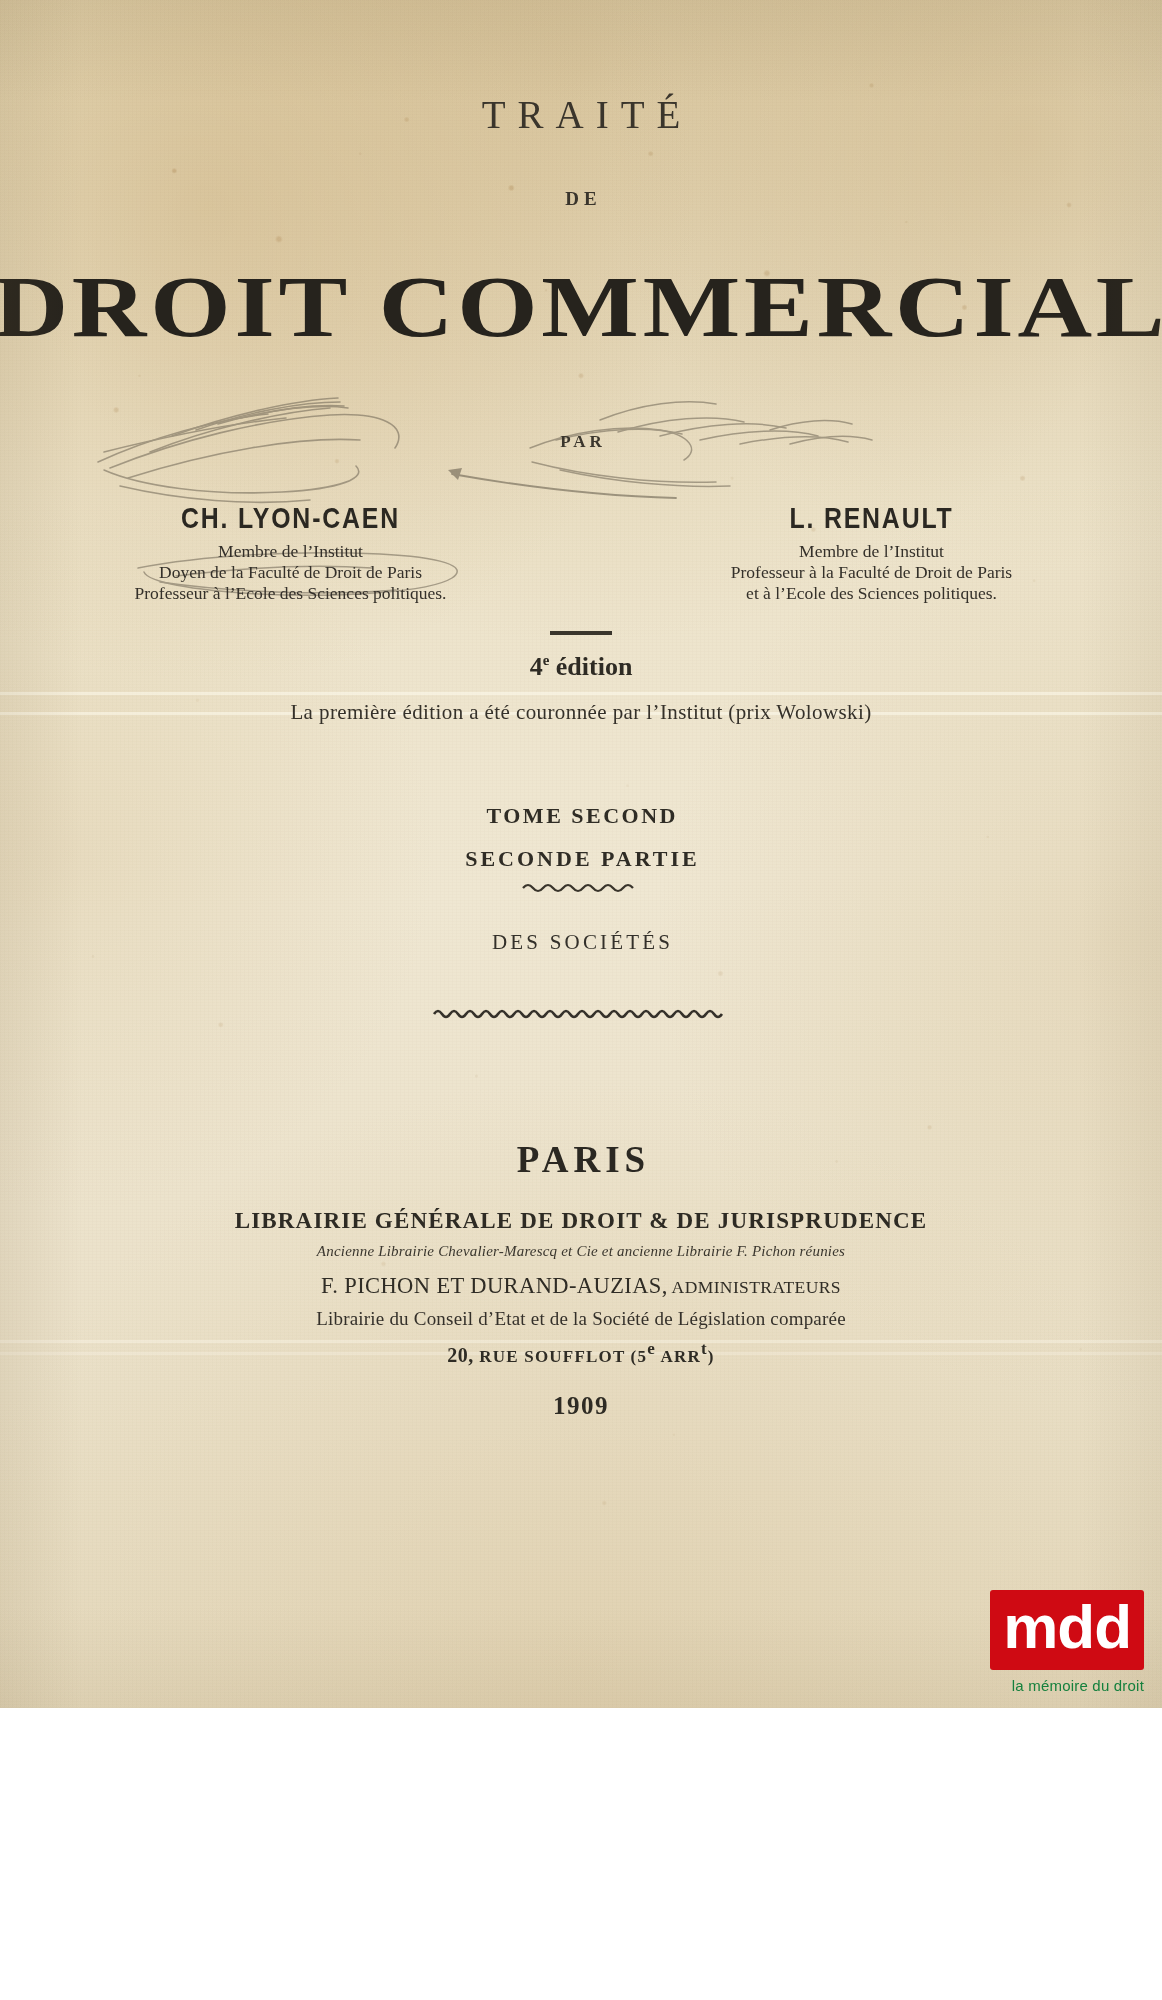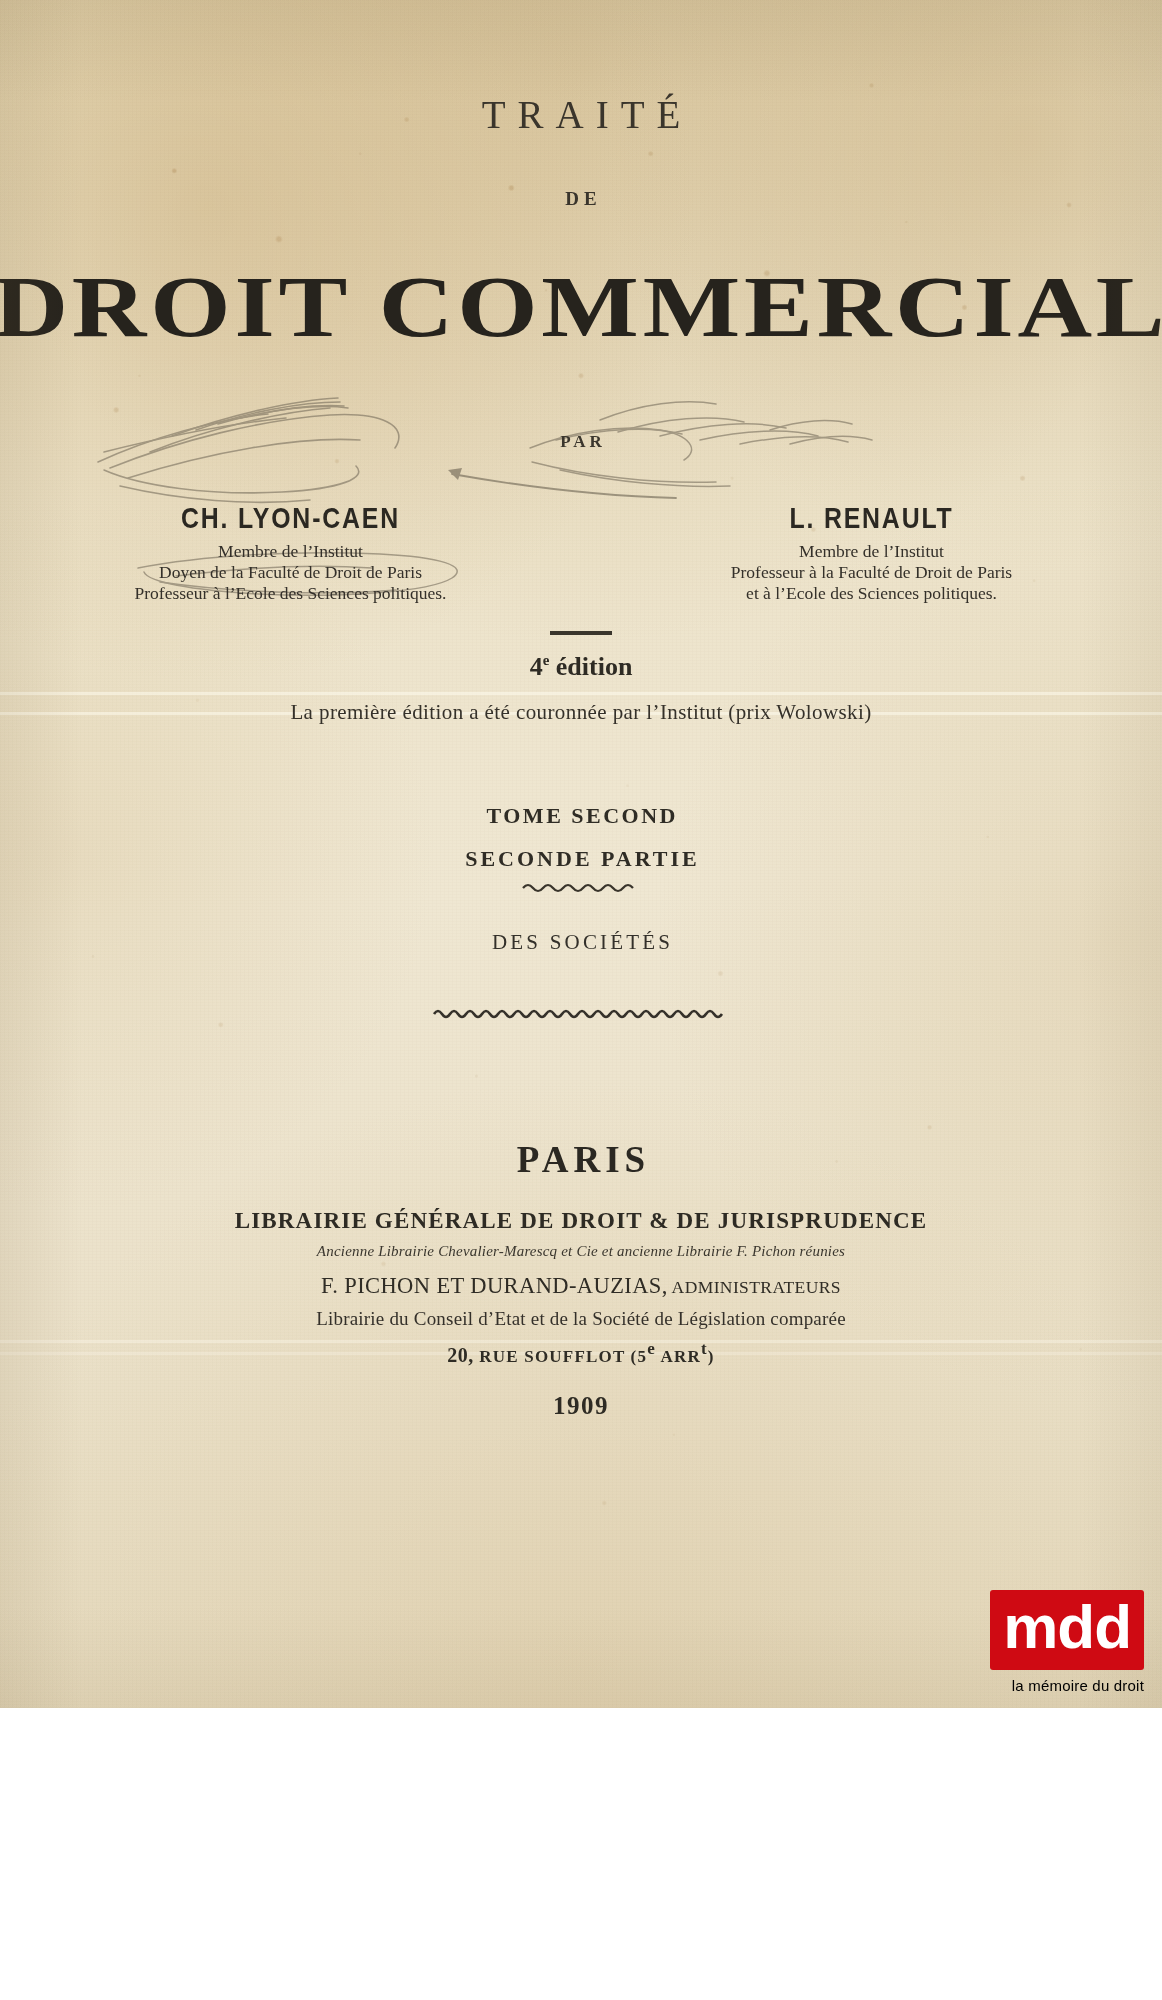--- a/index.html
+++ b/index.html
@@ -342,21 +342,21 @@
     font-family: "Liberation Sans", "DejaVu Sans", sans-serif;
     font-weight: 700;
     font-size: 62px;
     line-height: 62px;
     letter-spacing: -1px;
     padding: 6px 13px 12px 13px;
     border-radius: 3px;
   }
   .mdd-tag {
     margin-top: 7px;
-    color: #000000;
+    color: #15803d;
     font-family: "Liberation Sans", "DejaVu Sans", sans-serif;
     font-size: 15px;
     font-weight: 400;
     letter-spacing: 0.2px;
   }
 
   
   .vignette {
     position: absolute;
     inset: 0;

